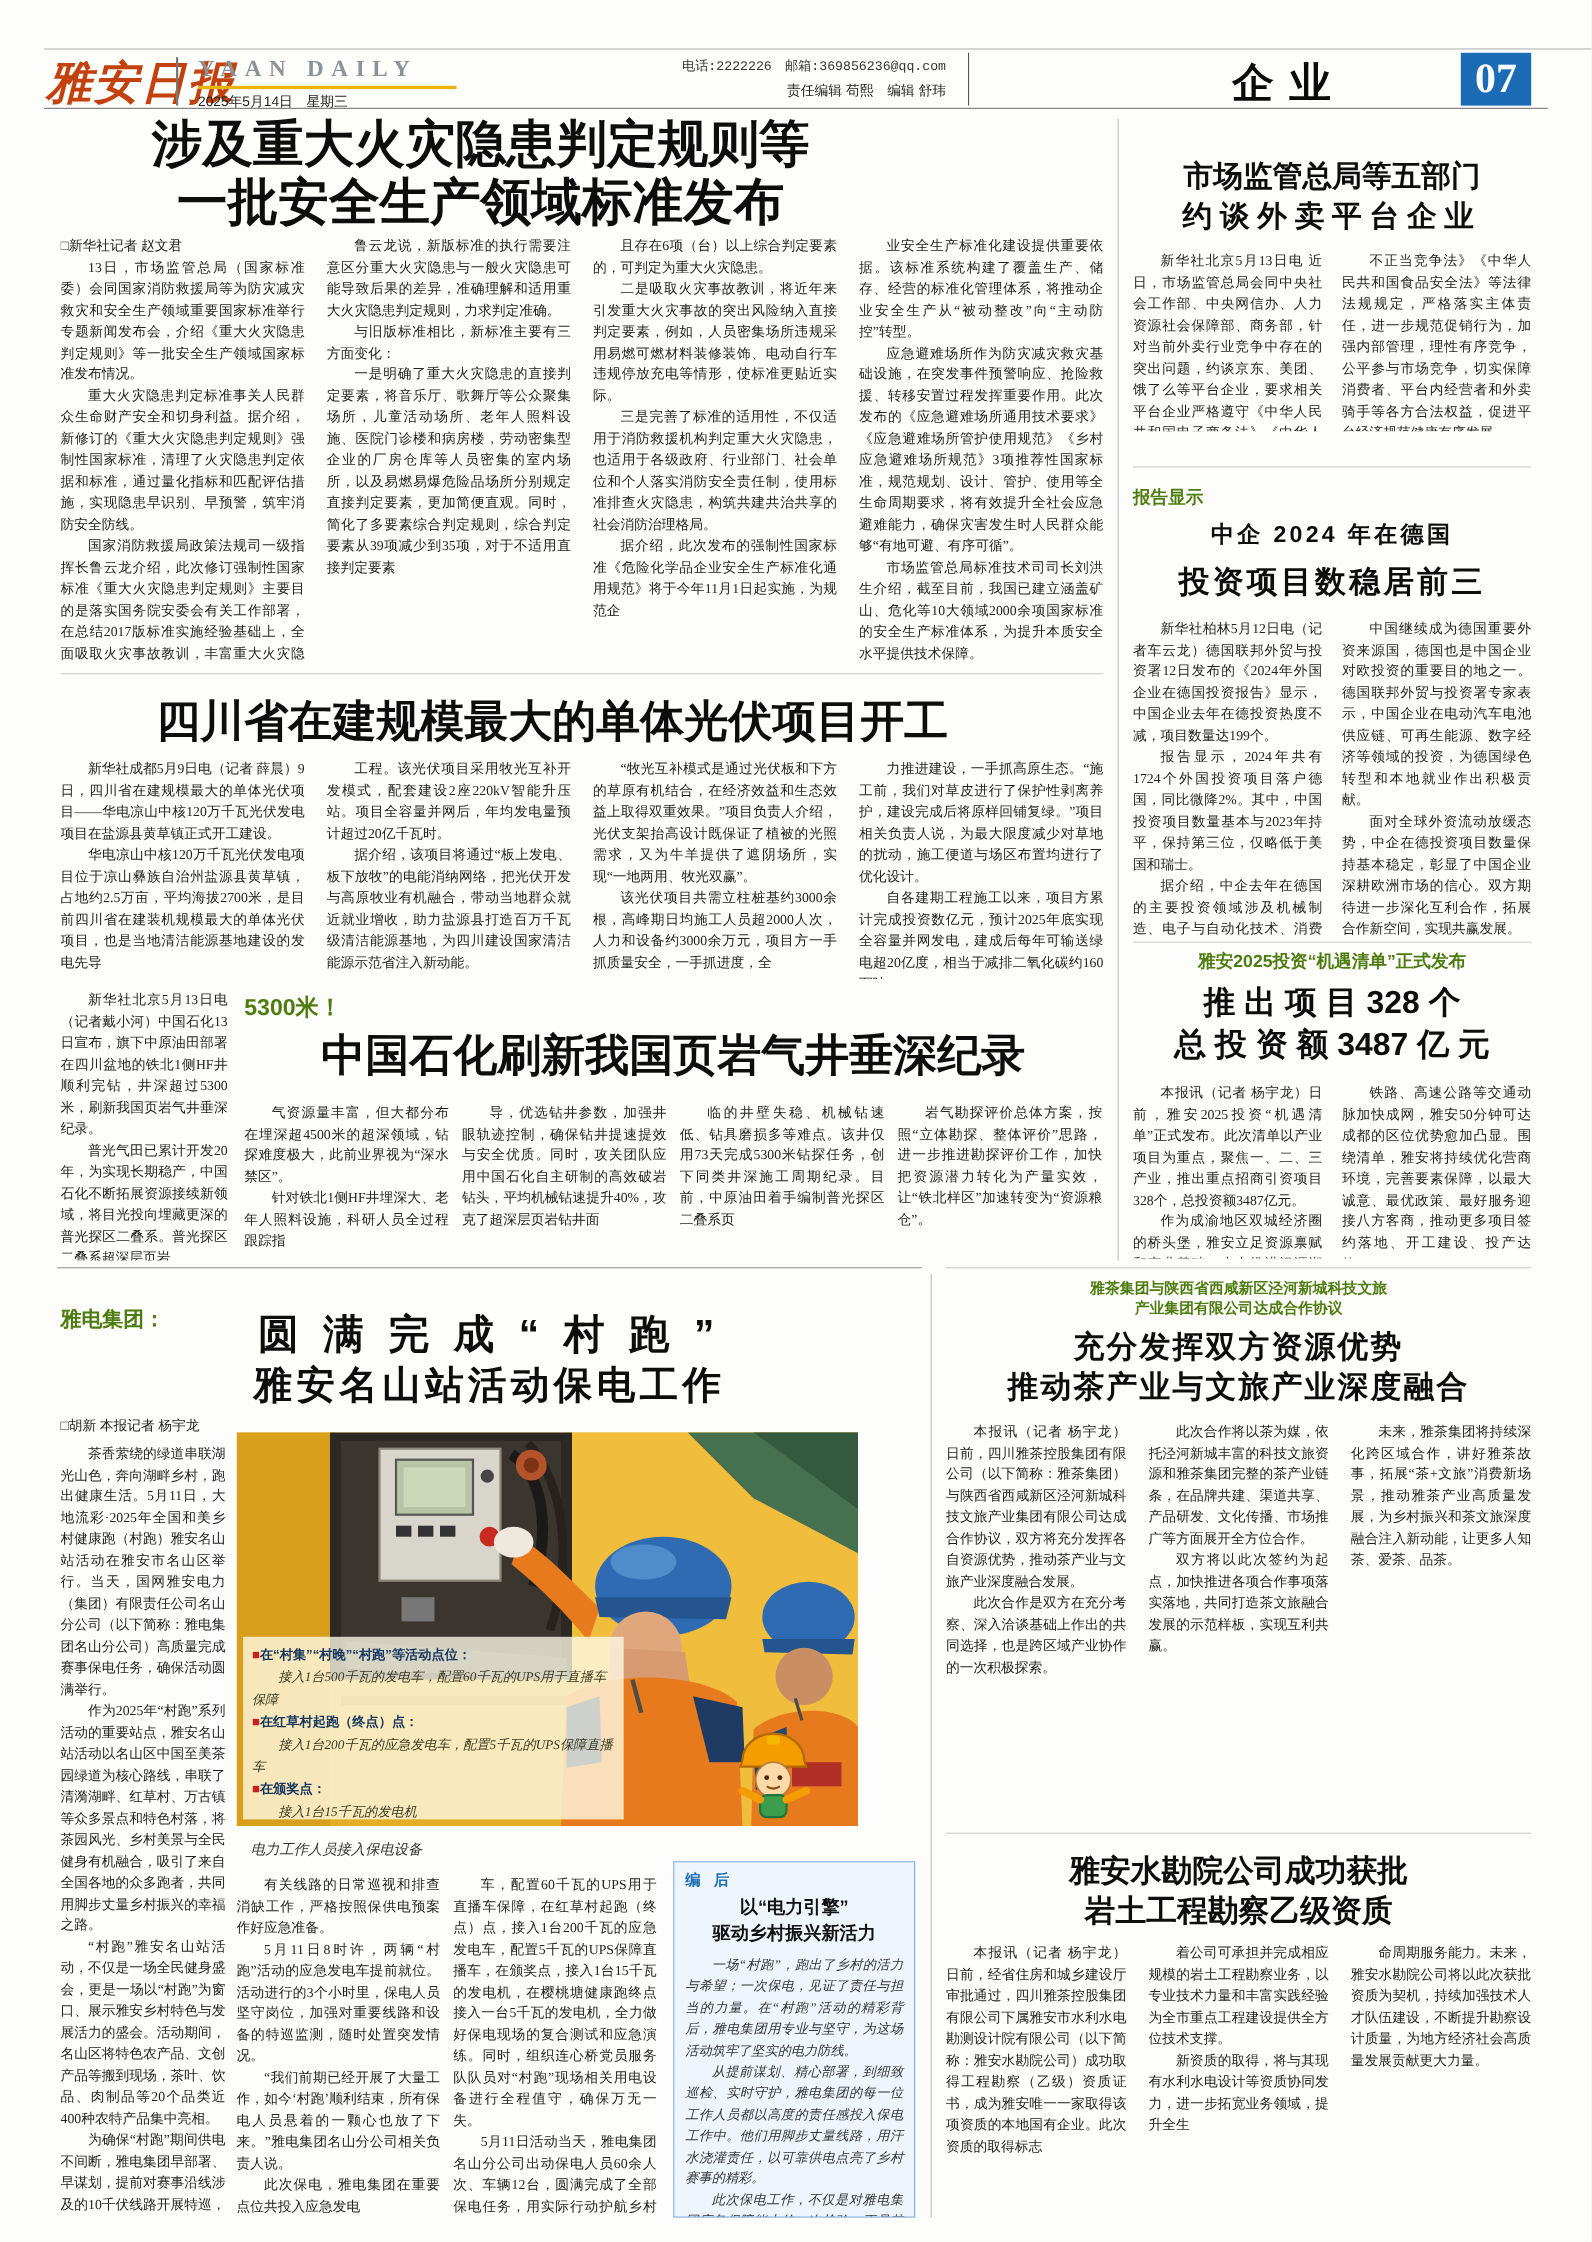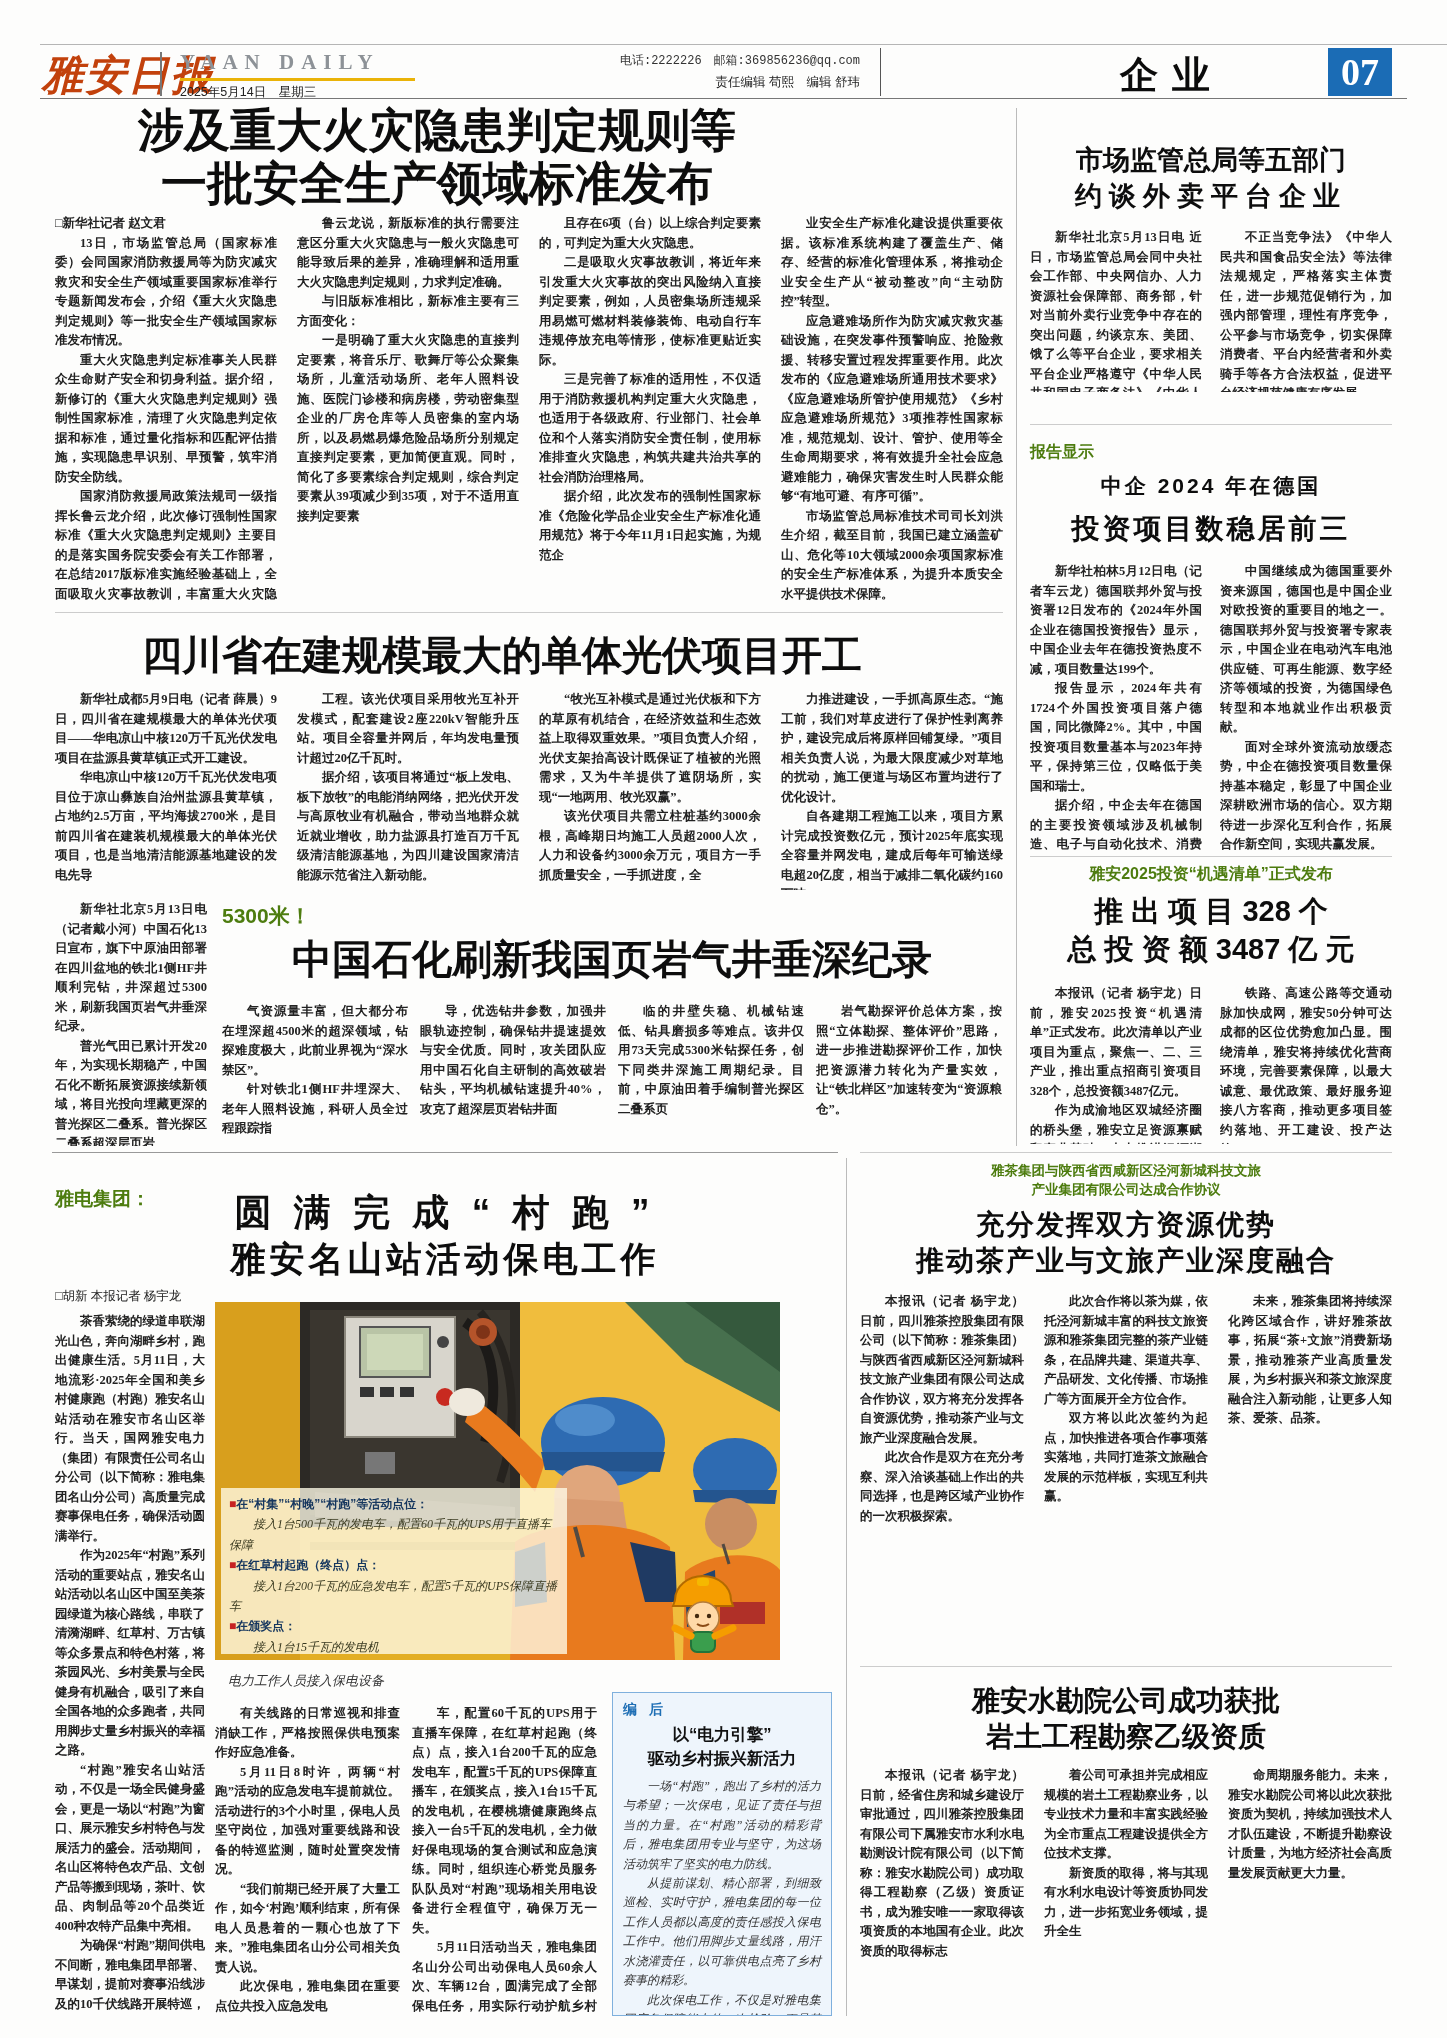--- a/index.html
+++ b/index.html
@@ -4,21 +4,21 @@
 <style>
   html,body{margin:0;padding:0;background:#e9e9e9;}
   #page{position:relative;width:1447px;height:2038px;background:#fdfdfc;margin:0 auto;overflow:hidden;
         font-family:"Liberation Serif","DejaVu Serif",serif;color:#1c1c1c;}
   .abs{position:absolute;}
   .rule{position:absolute;background:#9a9a9a;}
   .hl{position:absolute;font-weight:bold;color:#0d0d0d;text-align:center;
       font-family:"Liberation Sans","DejaVu Sans",sans-serif;white-space:nowrap;overflow:visible;}
   .kick{position:absolute;font-weight:bold;color:#4d7c0f;font-family:"Liberation Sans","DejaVu Sans",sans-serif;white-space:nowrap;}
   .col{position:absolute;text-align:justify;font-size:12.5px;line-height:1.56;color:#222;overflow:hidden;}
-  .col p{margin:0;text-indent:2em;font-weight:bold;}
+  .col p{margin:0;text-indent:2em;}
   .col p.noindent{text-indent:0;}
   .byline{position:absolute;font-size:12.5px;color:#222;}
   
   .masthead{font-family:"DejaVu Serif",serif;font-weight:bold;font-style:italic;color:#c2410c;}
   .daily{font-family:"Liberation Serif",serif;font-weight:bold;color:#8d9297;letter-spacing:7px;}
   .pgbox{background:#1b6cb5;color:#fff;font-family:"Liberation Serif",serif;font-weight:bold;
          display:flex;align-items:center;justify-content:center;}
   
   #photo{position:absolute;left:215px;top:1302px;width:565px;height:358px;overflow:hidden;}
   #overlay{position:absolute;left:6px;top:186px;width:346px;height:166px;

